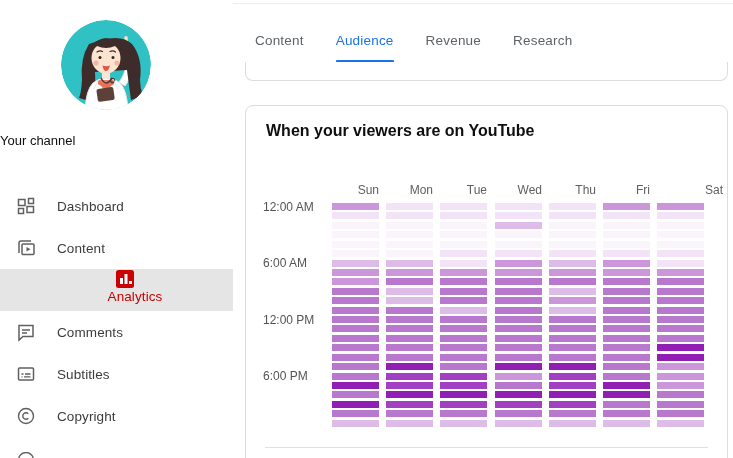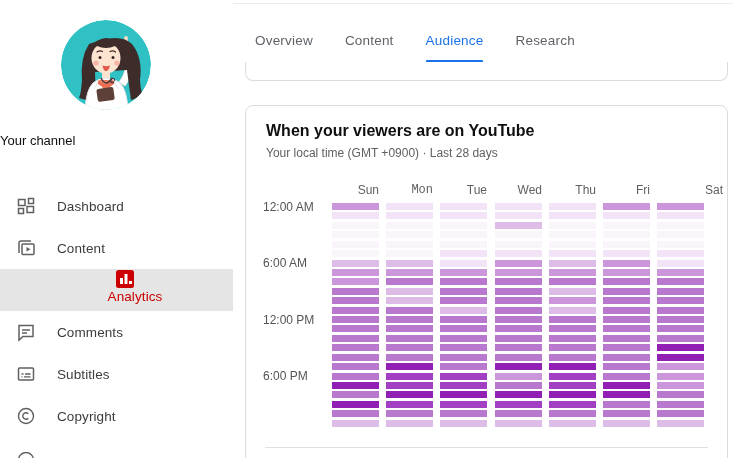--- a/index.html
+++ b/index.html
@@ -38,21 +38,21 @@
     border:1px solid #dcdcdc;border-top:none;border-radius:0 0 8px 8px;}
   .card-main{position:absolute;left:245px;top:105px;width:481px;height:400px;background:#fff;
     border:1px solid #dcdcdc;border-radius:8px;}
   .card-title{position:absolute;left:266px;top:122px;font-size:16px;font-weight:700;color:#0f0f0f;}
   .card-subtitle{position:absolute;left:266px;top:146px;font-size:12px;color:#606060;}
   .card-divider{position:absolute;left:265px;top:447px;width:443px;height:1px;background:#e0e0e0;}
 
   
   .day-headers{position:absolute;left:332px;top:183px;width:372px;height:14px;}
   .day-headers span{position:absolute;top:0;width:47px;text-align:right;font-size:12px;color:#606060;}
-  .dh0{left:0px;} .dh1{left:54px;font-family:Liberation Mono, monospace;} .dh2{left:108px;} .dh3{left:163px;} .dh4{left:217px;} .dh5{left:271px;} .dh6{left:344px;}
+  .dh0{left:0px;} .dh1{left:54px;} .dh2{left:108px;} .dh3{left:163px;} .dh4{left:217px;} .dh5{left:271px;} .dh6{left:344px;}
   .time-label{position:absolute;left:263px;width:62px;font-size:12px;color:#545454;}
   .tl0{top:200px;} .tl1{top:256px;} .tl2{top:313px;} .tl3{top:369px;}
   .heatmap{position:absolute;left:332px;top:203px;width:372px;height:226px;}
   .hm-cell{position:absolute;width:47px;height:7px;}
 </style>
 </head>
 <body>
 
 <div class="screen">
   <div class="top-hairline"></div>
@@ -170,38 +170,37 @@
     </div>
     <div class="partial-icon">
       <svg width="20" height="20" viewBox="0 0 20 20" fill="none" stroke="#606060" stroke-width="1.4">
         <circle cx="10" cy="8" r="7.5"></circle>
       </svg>
     </div>
   </div>
 
   <div class="tabbar">
     <div class="tab">
-      <span>Overview</span>
-    </div>
-    <div class="tab">
       <span>Content</span>
     </div>
     <div class="tab active">
       <span>Audience</span>
         <span class="underline"></span>
     </div>
     <div class="tab">
+      <span>Revenue</span>
+    </div>
+    <div class="tab">
       <span>Research</span>
     </div>
   </div>
 
   <div class="card-partial"></div>
   <div class="card-main"></div>
   <div class="card-title">When your viewers are on YouTube</div>
-  <div class="card-subtitle">Your local time (GMT +0900) · Last 28 days</div>
 
   <div class="day-headers">
     <span class="dh0">Sun</span>
     <span class="dh1">Mon</span>
     <span class="dh2">Tue</span>
     <span class="dh3">Wed</span>
     <span class="dh4">Thu</span>
     <span class="dh5">Fri</span>
     <span class="dh6">Sat</span>
   </div>

